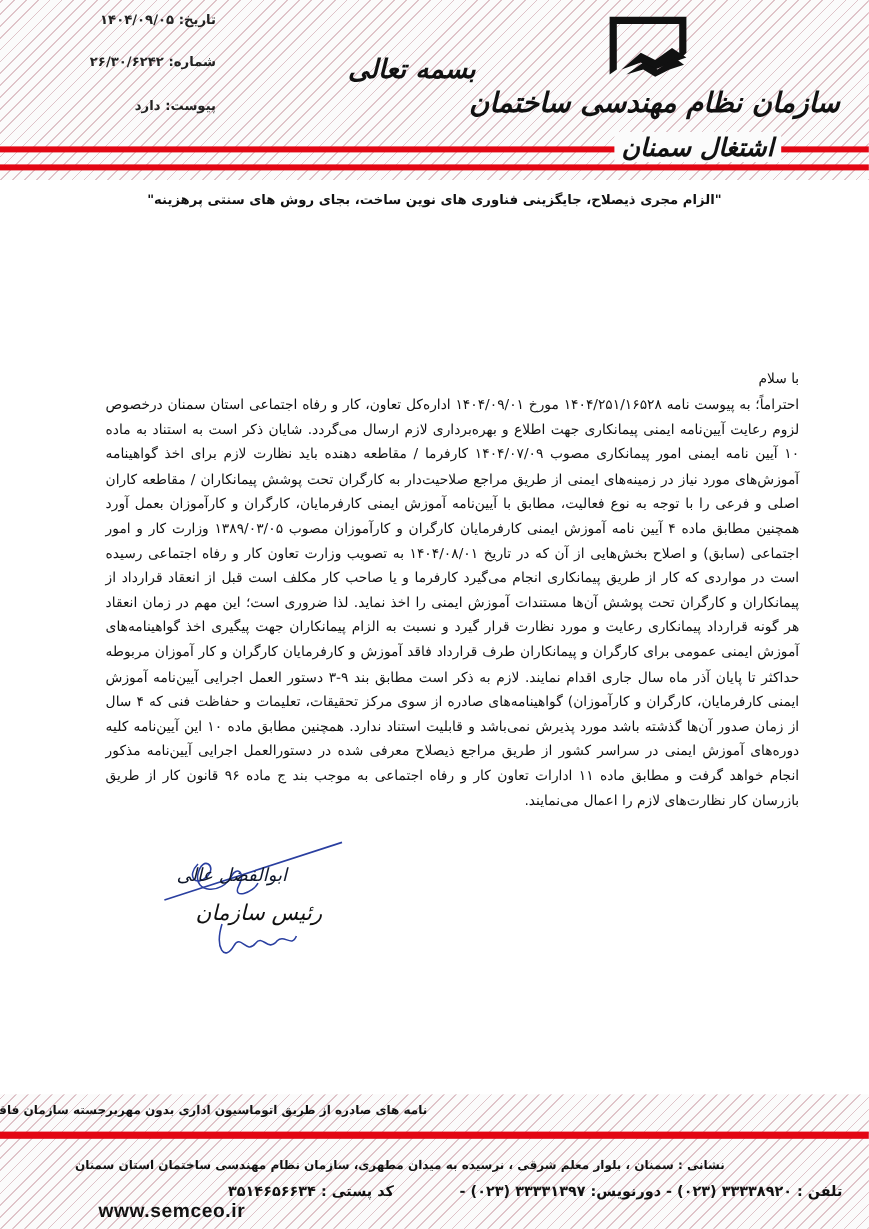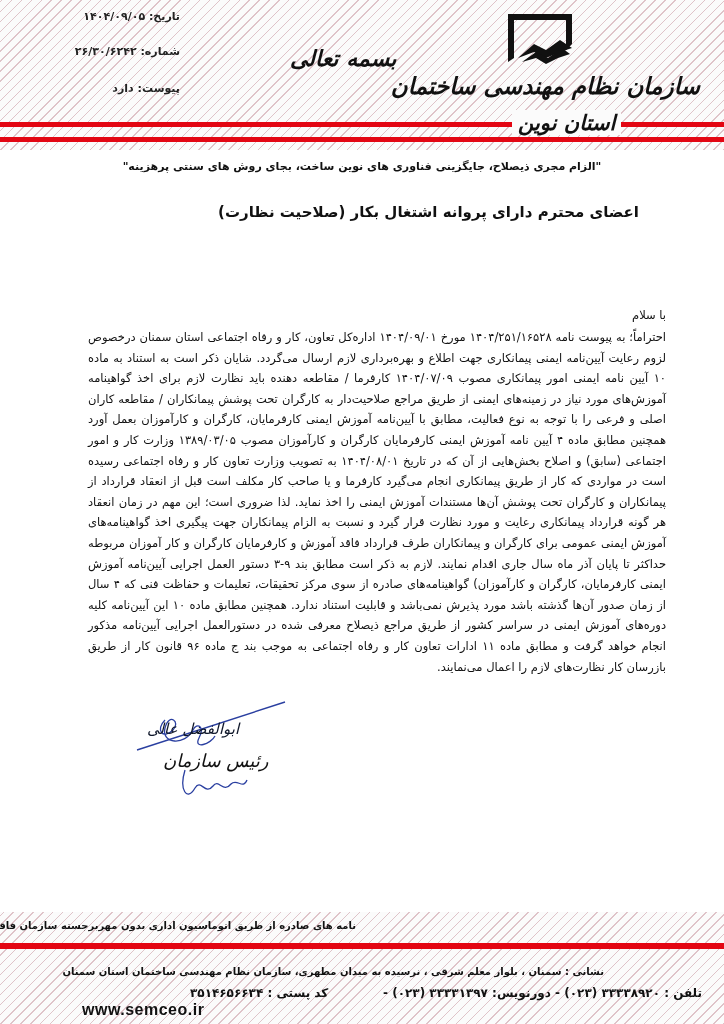--- a/index.html
+++ b/index.html
@@ -57,28 +57,27 @@
 
   <div id="bismillah">بسمه تعالی</div>
 
   <div id="logo">
     <svg id="logo-mark" viewBox="0 0 80 60">
       <path d="M8 4 H72 V34 L66 40 V10 H14 V48 L8 52 Z" fill="#111"></path>
       <path d="M18 48 L34 34 L46 40 L60 30 L72 38 L60 42 L46 48 L34 42 Z" fill="#111"></path>
       <path d="M22 52 L36 42 L48 48 L62 38 L70 44 L58 48 L46 54 L36 48 Z" fill="#111"></path>
     </svg>
     <div id="org-name-1">سازمان نظام مهندسی ساختمان</div>
-    <div id="org-name-2" class="hatch">استان نوین</div>
+    <div id="org-name-2" class="hatch">اشتغال سمنان</div>
   </div>
 </div>
 
 <div id="slogan">"الزام مجری ذیصلاح، جایگزینی فناوری های نوین ساخت، بجای روش های سنتی پرهزینه"</div>
 
 <div id="recipient">
-  <div>اعضای محترم دارای پروانه اشتغال بکار (صلاحیت نظارت)</div>
 </div>
 
 <div id="greeting">با سلام</div>
 
 <div id="body-text">
   <p>احتراماً؛ به پیوست نامه ۱۴۰۴/۲۵۱/۱۶۵۲۸ مورخ ۱۴۰۴/۰۹/۰۱ اداره‌کل تعاون، کار و رفاه اجتماعی استان سمنان درخصوص لزوم رعایت آیین‌نامه ایمنی پیمانکاری جهت اطلاع و بهره‌برداری لازم ارسال می‌گردد. شایان ذکر است به استناد به ماده ۱۰ آیین نامه ایمنی امور پیمانکاری مصوب ۱۴۰۴/۰۷/۰۹ کارفرما / مقاطعه دهنده باید نظارت لازم برای اخذ گواهینامه آموزش‌های مورد نیاز در زمینه‌های ایمنی از طریق مراجع صلاحیت‌دار به کارگران تحت پوشش پیمانکاران / مقاطعه کاران اصلی و فرعی را با توجه به نوع فعالیت، مطابق با آیین‌نامه آموزش ایمنی کارفرمایان، کارگران و کارآموزان بعمل آورد همچنین مطابق ماده ۴ آیین نامه آموزش ایمنی کارفرمایان کارگران و کارآموزان مصوب ۱۳۸۹/۰۳/۰۵ وزارت کار و امور اجتماعی (سابق) و اصلاح بخش‌هایی از آن که در تاریخ ۱۴۰۴/۰۸/۰۱ به تصویب وزارت تعاون کار و رفاه اجتماعی رسیده است در مواردی که کار از طریق پیمانکاری انجام می‌گیرد کارفرما و یا صاحب کار مکلف است قبل از انعقاد قرارداد از پیمانکاران و کارگران تحت پوشش آن‌ها مستندات آموزش ایمنی را اخذ نماید. لذا ضروری است؛ این مهم در زمان انعقاد هر گونه قرارداد پیمانکاری رعایت و مورد نظارت قرار گیرد و نسبت به الزام پیمانکاران جهت پیگیری اخذ گواهینامه‌های آموزش ایمنی عمومی برای کارگران و پیمانکاران طرف قرارداد فاقد آموزش و کارفرمایان کارگران و کار آموزان مربوطه حداکثر تا پایان آذر ماه سال جاری اقدام نمایند. لازم به ذکر است مطابق بند ۹-۳ دستور العمل اجرایی آیین‌نامه آموزش ایمنی کارفرمایان، کارگران و کارآموزان) گواهینامه‌های صادره از سوی مرکز تحقیقات، تعلیمات و حفاظت فنی که ۴ سال از زمان صدور آن‌ها گذشته باشد مورد پذیرش نمی‌باشد و قابلیت استناد ندارد. همچنین مطابق ماده ۱۰ این آیین‌نامه کلیه دوره‌های آموزش ایمنی در سراسر کشور از طریق مراجع ذیصلاح معرفی شده در دستورالعمل اجرایی آیین‌نامه مذکور انجام خواهد گرفت و مطابق ماده ۱۱ ادارات تعاون کار و رفاه اجتماعی به موجب بند ج ماده ۹۶ قانون کار از طریق بازرسان کار نظارت‌های لازم را اعمال می‌نمایند.</p>
 </div>
 
 <div id="signature">
   <svg width="170" height="110" style="position:absolute;left:0;top:0;">

